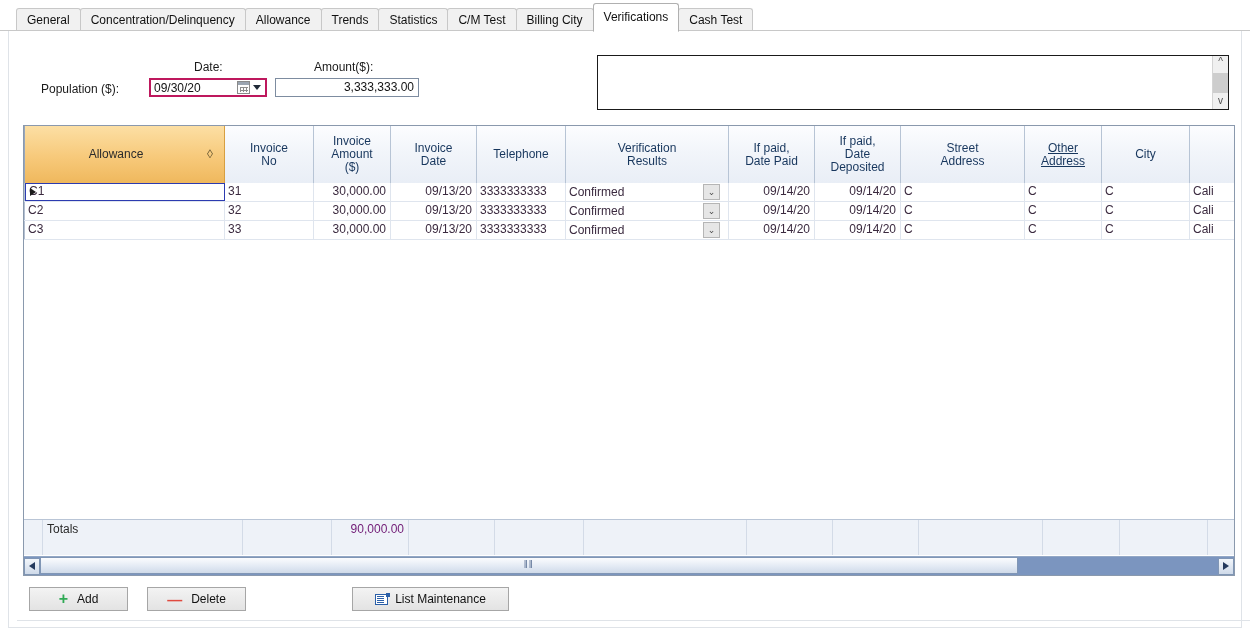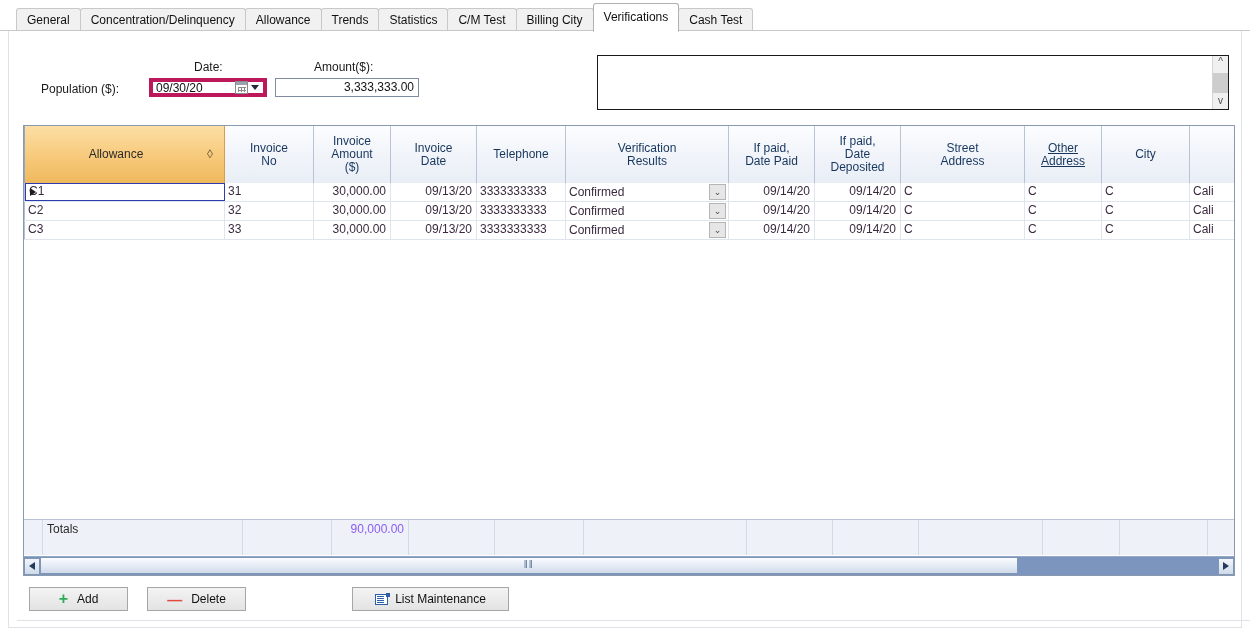--- a/index.html
+++ b/index.html
@@ -57,21 +57,21 @@
     border-bottom:1px solid #c7d2e0;
     font-size:12px;color:#243a56;
     padding-left:8px;line-height:17px;box-sizing:border-box;
   }
   .lbl-date{position:absolute;left:171px;top:25px;font-size:12px;color:#1a1a1a;}
   .lbl-amount{position:absolute;left:291px;top:25px;font-size:12px;color:#1a1a1a;}
   .lbl-pop{position:absolute;left:18px;top:47px;font-size:12px;color:#1a1a1a;}
 
   .datefield{
     position:absolute;left:126px;top:43px;width:118px;height:19px;
-    border:4px solid #be185d;background:#fff;box-sizing:border-box;
+    border:2px solid #be185d;background:#fff;box-sizing:border-box;
     display:flex;align-items:center;
   }
   .datefield .dtext{flex:1;padding-left:3px;font-size:12px;color:#111;}
   .dt-cal{
     width:13px;height:13px;margin-right:1px;border:1px solid #8a8a8a;background:#fdfdfd;
     position:relative;box-sizing:border-box;
   }
   .dt-cal:before{content:"";position:absolute;left:0;top:0;right:0;height:3px;background:#9aa4b0;}
   .dt-cal:after{
     content:"";position:absolute;left:2px;top:5px;width:8px;height:5px;
@@ -167,40 +167,40 @@
   }
   .gc{
     border-right:1px solid #dfe5ee;box-sizing:border-box;
     font-size:12px;color:#3b2a3f;line-height:17px;padding:0 3px;
     white-space:nowrap;overflow:hidden;
   }
   .gc.num{text-align:right;padding-right:4px;}
   .gc.editing{
     border:1px solid #2c3bb0;background:#fff;line-height:15px;
   }
-  .gc.combo{display:flex;align-items:center;padding-right:2px;}
+  .gc.combo{display:flex;align-items:center;padding-right:8px;}
   .gc.combo .ctext{flex:1;overflow:hidden;}
   .combobtn{
     width:17px;height:16px;background:#e6e6e6;border:1px solid #b5b5b5;
     box-sizing:border-box;display:flex;align-items:center;justify-content:center;
     font-size:9px;color:#4a4a4a;line-height:1;
   }
   .gridblank{background:#ffffff;}
 
   
   .gtotals{
     position:absolute;left:0;bottom:20px;width:100%;height:36px;display:flex;
     background:#eef2f8;border-top:1px solid #b9c5d6;box-sizing:border-box;
   }
   .gtotals .tc{
     border-right:1px solid #d3dbe7;box-sizing:border-box;
     font-size:12px;color:#2a2a2a;line-height:18px;padding:0 4px;
     white-space:nowrap;overflow:hidden;
   }
-  .gtotals .tc.num{text-align:right;color:#8b5cf6;}
+  .gtotals .tc.num{text-align:right;color:#701a75;}
 
   
   .hsb{
     position:absolute;left:0;bottom:0;width:100%;height:19px;
     background:#7b95bf;display:flex;align-items:center;box-sizing:border-box;
     border-top:1px solid #93a8c6;
   }
   .hsb .sbtn{
     width:16px;height:17px;flex:none;
     background:linear-gradient(to bottom,#f2f6fb,#cfdae9);

